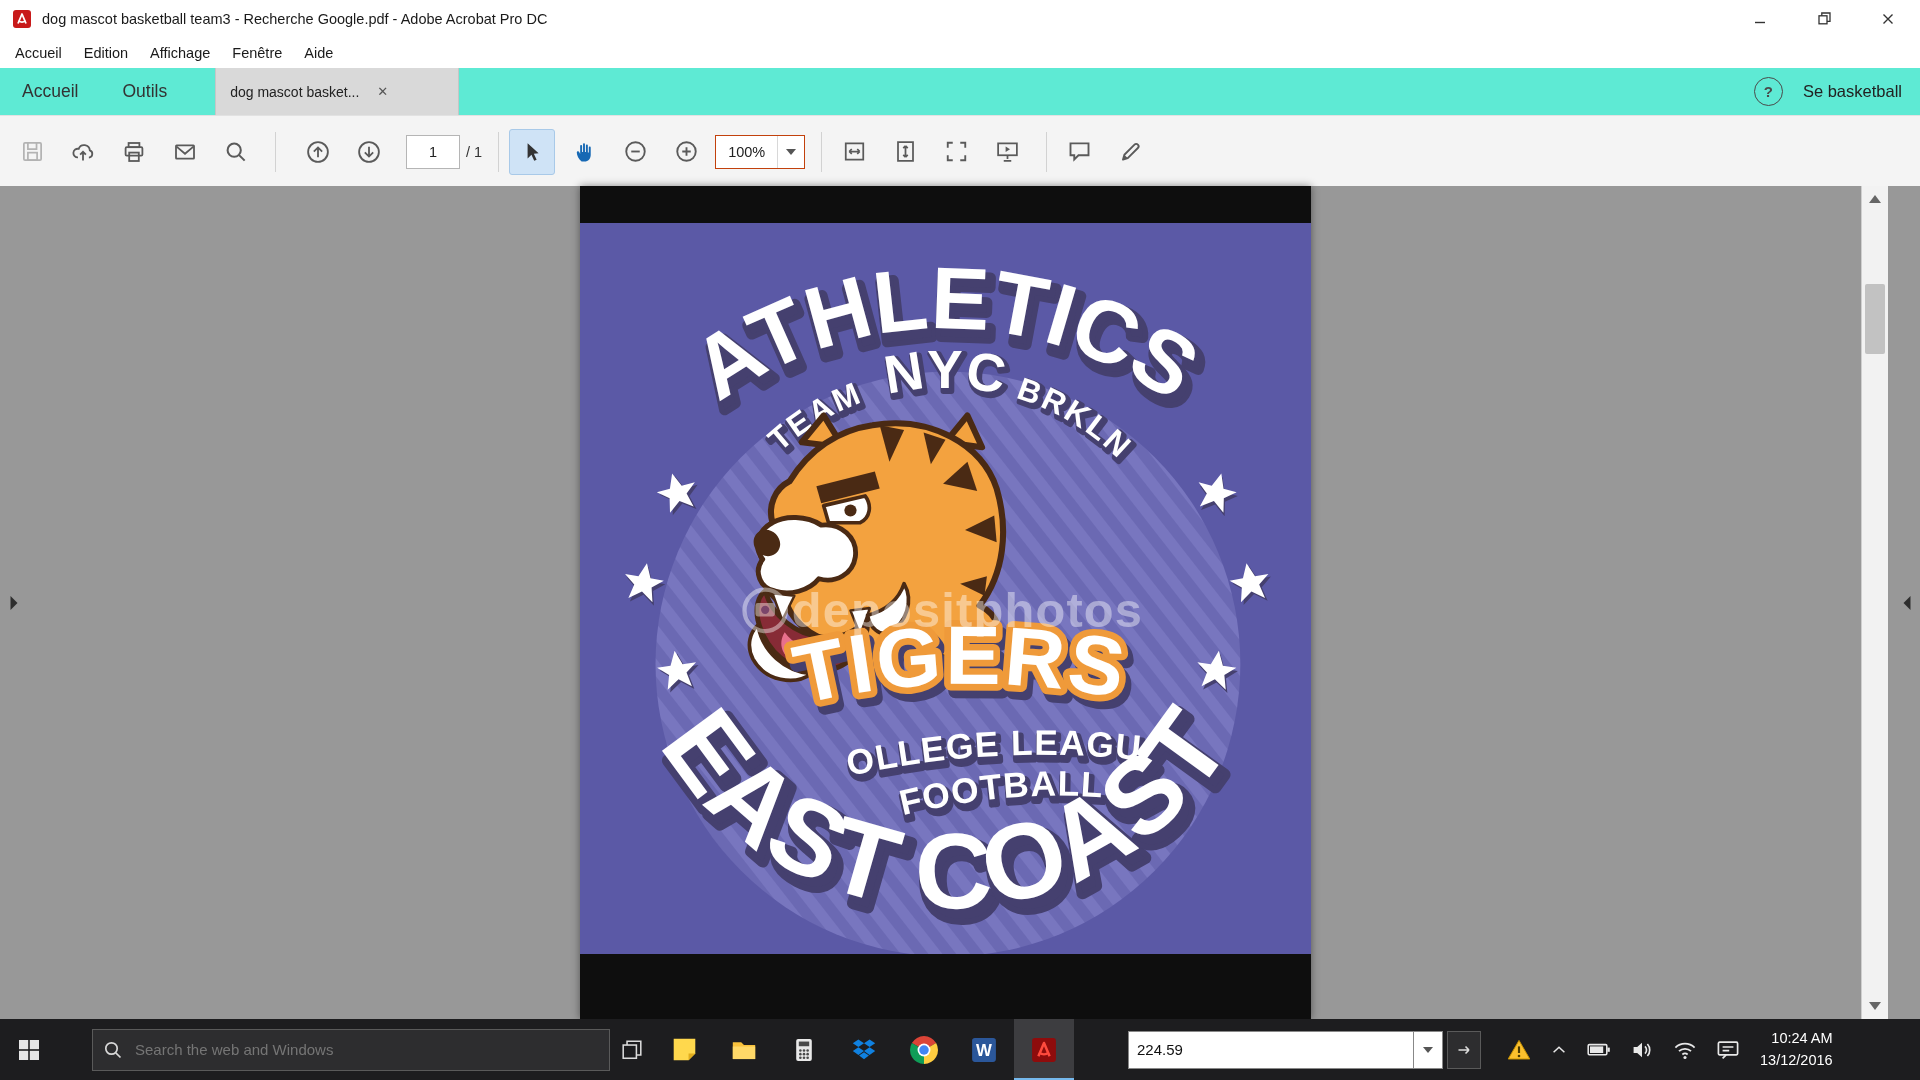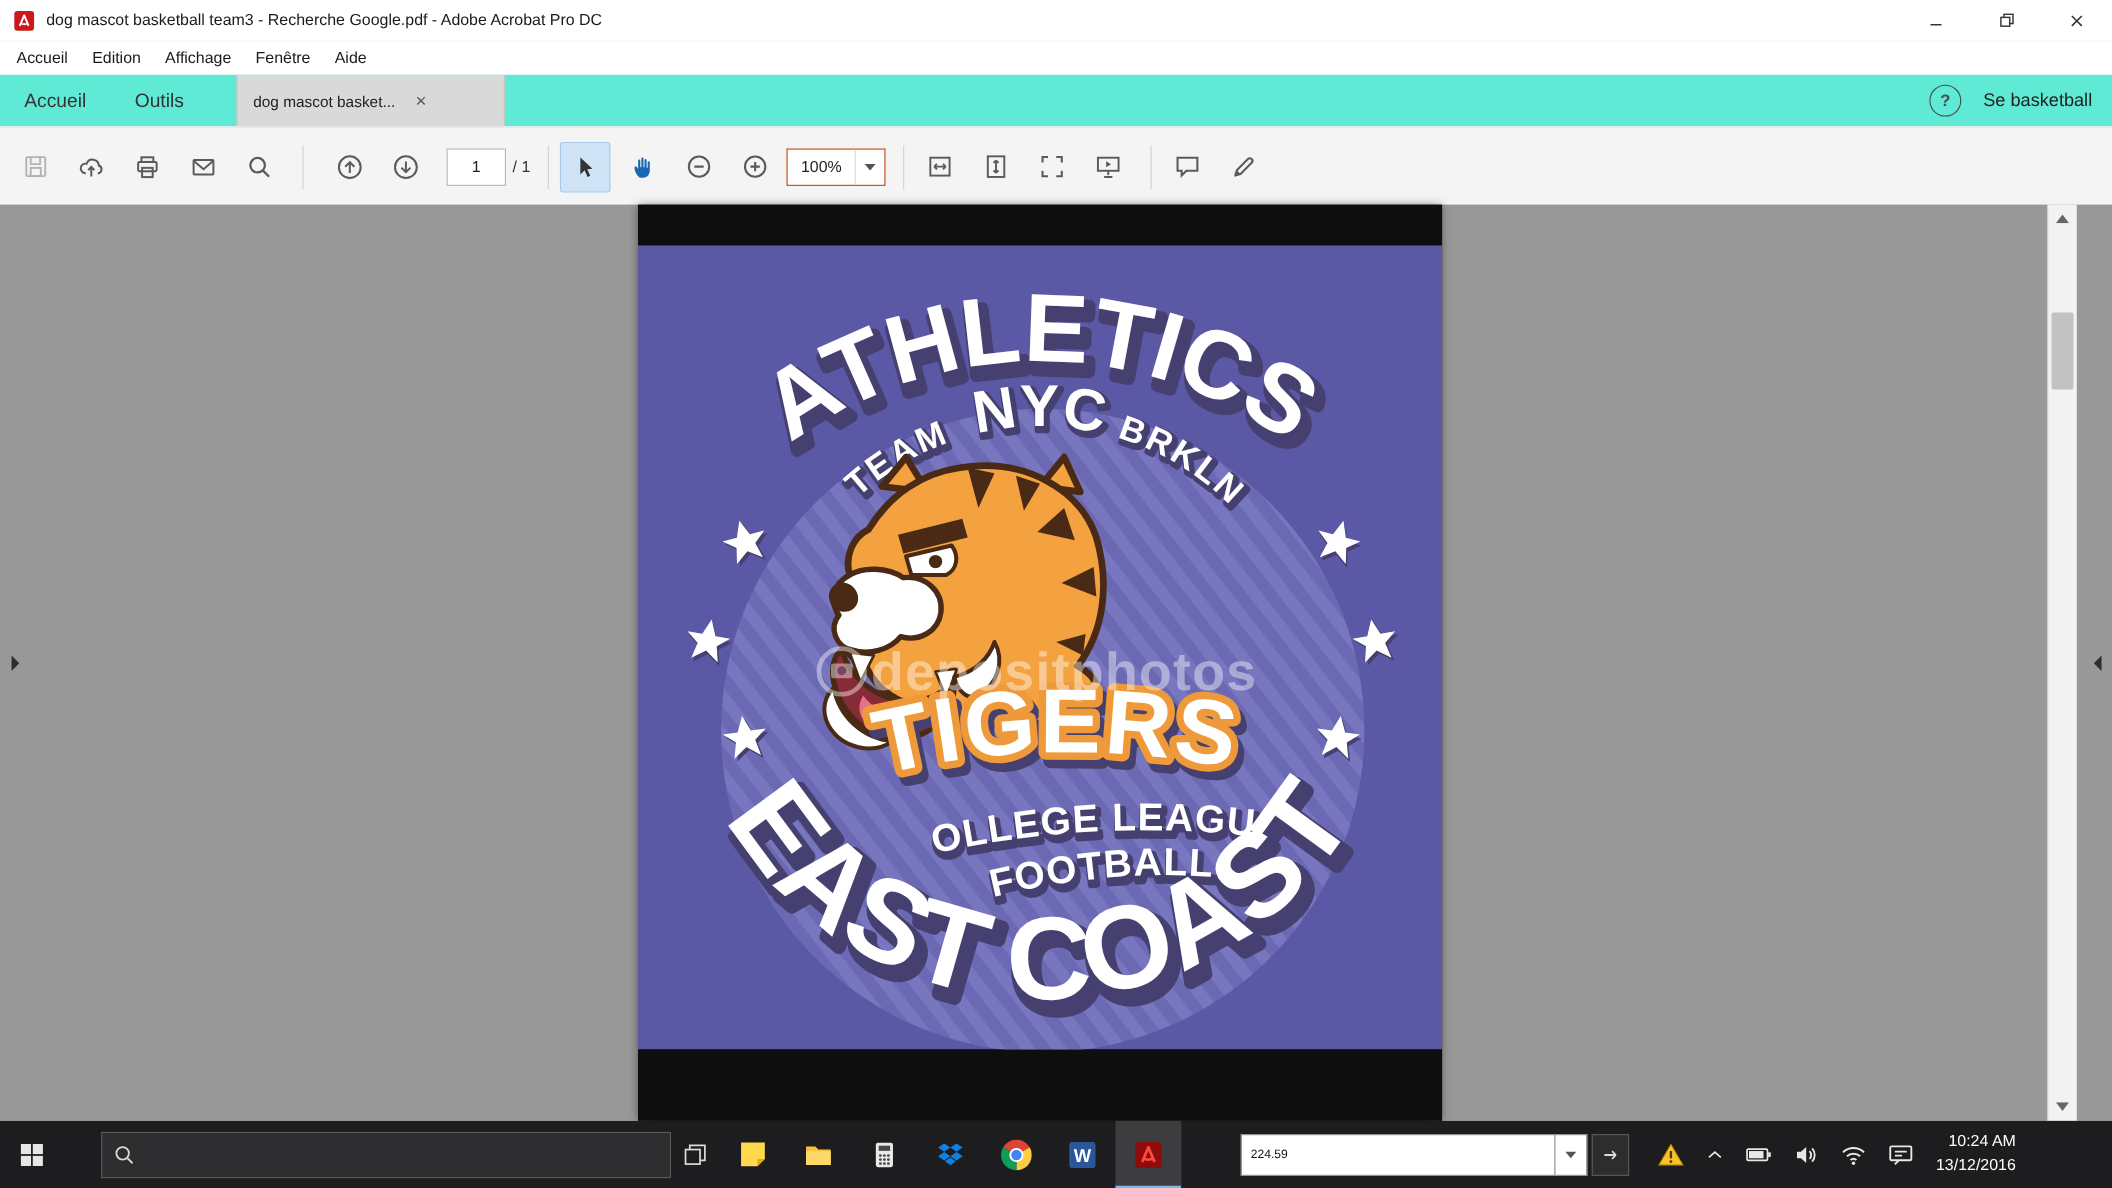--- a/index.html
+++ b/index.html
@@ -71,21 +71,21 @@
   .wh{fill:#ffffff;}
 
   
   .taskbar{position:absolute;left:0;right:0;bottom:0;height:61px;background:#1d1d1f;display:flex;align-items:center;color:#e8e8e8;}
   .start{width:58px;height:100%;display:flex;align-items:center;justify-content:center;}
   .tb-search{width:496px;height:40px;background:#2d2d2f;border:1px solid #5a5a5a;margin-left:34px;display:flex;align-items:center;padding:0 10px;}
   .tb-search input{flex:1;background:transparent;border:none;outline:none;color:#c3c3c3;font-size:15px;margin-left:10px;font-family:inherit;}
   .tb-app{width:60px;height:100%;display:flex;align-items:center;justify-content:center;}
   .tb-app.active{background:#3d3d40;box-shadow:inset 0 -2px 0 #76b9ed;}
   .tb-addr{display:flex;align-items:center;margin-left:54px;}
-  .tb-addr input{width:268px;height:36px;background:#fff;border:1px solid #888;color:#111;font-size:11px;padding:0 8px;font-family:inherit;}
+  .tb-addr input{width:268px;height:36px;background:#fff;border:1px solid #888;color:#111;font-size:15px;padding:0 8px;font-family:inherit;}
   .addr-dd{width:28px;height:36px;background:#fff;border:1px solid #888;border-left:none;display:flex;align-items:center;justify-content:center;}
   .addr-go{width:32px;height:36px;background:#2d2d2f;border:1px solid #5a5a5a;margin-left:4px;display:flex;align-items:center;justify-content:center;}
   .tray{display:flex;align-items:center;gap:19px;margin-left:26px;}
   .tray .ticon{display:flex;align-items:center;justify-content:center;}
   .clock{margin-left:20px;margin-right:26px;text-align:right;font-size:14.5px;line-height:1.45;color:#fff;}
 </style>
 </head>
 <body>
 
 <div class="screen">
@@ -390,20 +390,21 @@
         <rect x="2" y="12.8" width="9.2" height="9.2" fill="#e6e6e6"></rect>
           <rect x="12.8" y="12.8" width="9.2" height="9.2" fill="#e6e6e6"></rect>
       </svg>
     </div>
 
     <div class="tb-search">
       <svg width="20" height="20" viewBox="0 0 20 20" fill="none" stroke="#d8d8d8" stroke-width="1.7">
           <circle cx="8.5" cy="8.5" r="5.7"></circle>
           <path d="M12.8 12.8 L17.5 17.5"></path>
         </svg>
+      <input placeholder="Search the web and Windows" style="">
     </div>
 
     <div class="tb-app" style="width:44px">
       <svg width="22" height="22" viewBox="0 0 20 20" fill="none" stroke="#dcdcdc" stroke-width="1.4">
           <rect x="2" y="5.5" width="12" height="12"></rect>
           <path d="M5.5 5.5 V2 H18 V14.5 H14.5"></path>
         </svg>
     </div>
 
     <div class="tb-app">

